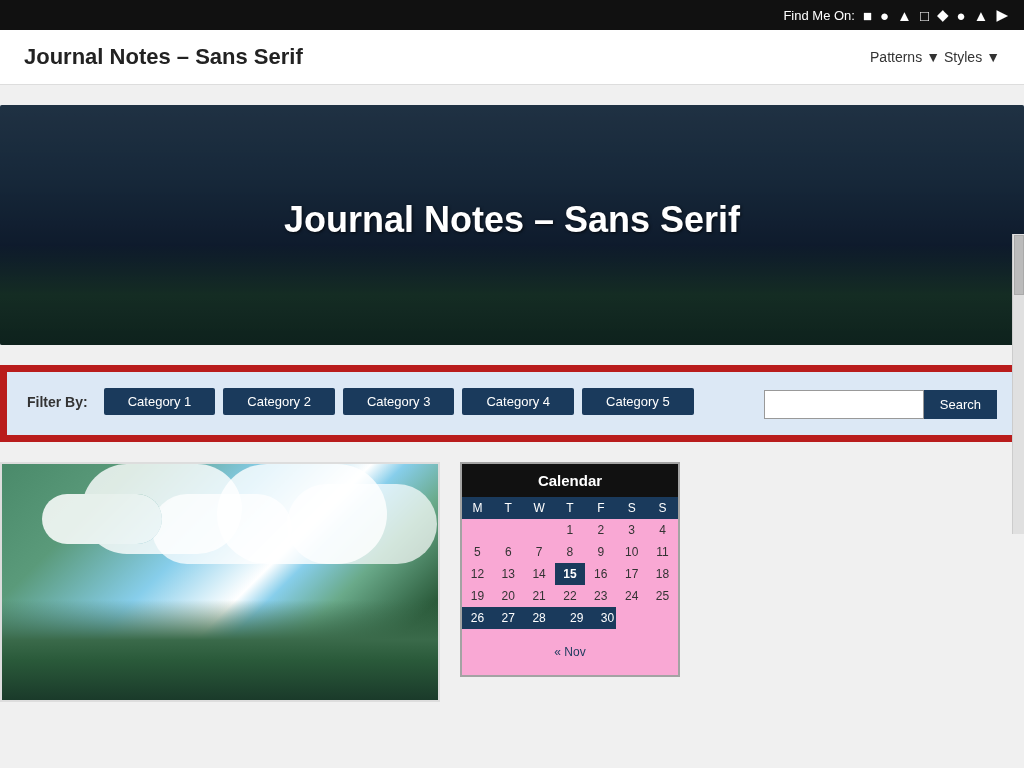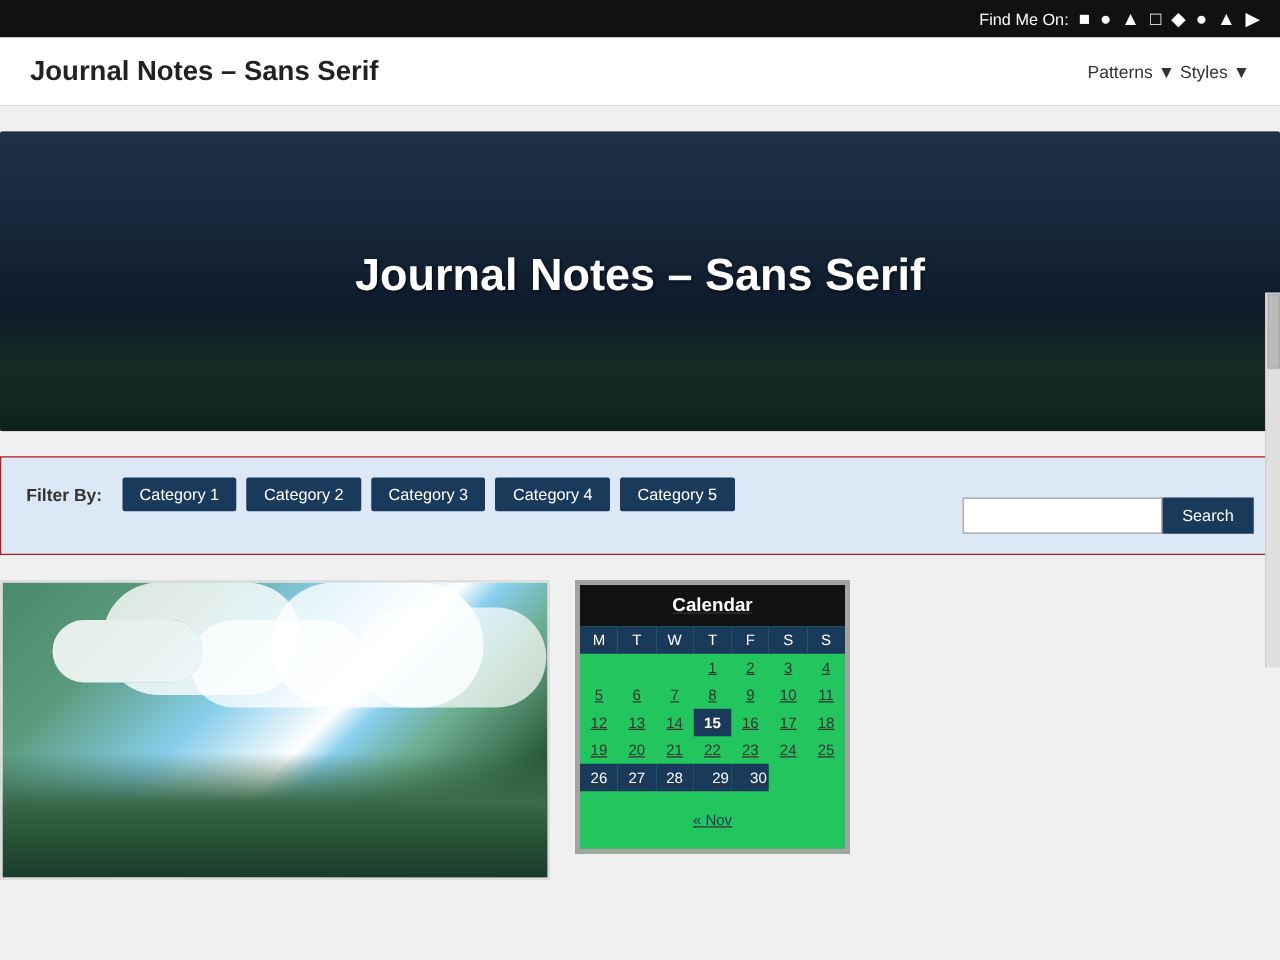--- a/index.html
+++ b/index.html
@@ -86,49 +86,49 @@
 
     
     #filter-bar {
       background: #dce8f5;
       max-width: 1024px;
       margin: 0 auto 20px;
       padding: 16px 20px;
       display: flex;
       align-items: flex-start;
       gap: 16px;
-      border: 1px solid #b91c1c;
+      border: 7px solid #b91c1c;
     }
     #filter-label {
       font-size: 14px;
       font-weight: bold;
       color: #333;
       white-space: nowrap;
       margin-top: 6px;
     }
     #filter-buttons {
       display: flex;
       flex-wrap: wrap;
       gap: 8px;
       flex: 1;
     }
     .filter-btn {
       background: #1a3a5c;
       color: #fff;
       border: none;
-      padding: 6px 14px;
+      padding: 6px 24px;
       font-size: 13px;
       cursor: pointer;
       border-radius: 2px;
     }
     #search-area {
       display: flex;
       align-items: center;
       gap: 0;
-      margin-top: 16px;
+      margin-top: 2px;
     }
     #search-input {
       border: 1px solid #999;
       padding: 6px 8px;
       font-size: 13px;
       width: 160px;
       outline: none;
     }
     #search-btn {
       background: #1a3a5c;
@@ -193,24 +193,23 @@
         #1a3a2a 0%,
         #2a5a3a 40%,
         #3a6a4a 60%,
         transparent 100%
       );
     }
 
     
     #calendar-widget {
       flex: 0 0 220px;
-      background: #22c55e;
-      border: 4px solid #a3a3a3;
+      background: #f9a8d4;
+      border: 2px solid #a3a3a3;
       height: fit-content;
-      text-decoration: underline;
     }
     #calendar-header {
       background: #111;
       color: #fff;
       text-align: center;
       padding: 8px;
       font-size: 15px;
       font-weight: bold;
     }
     #calendar-month {

